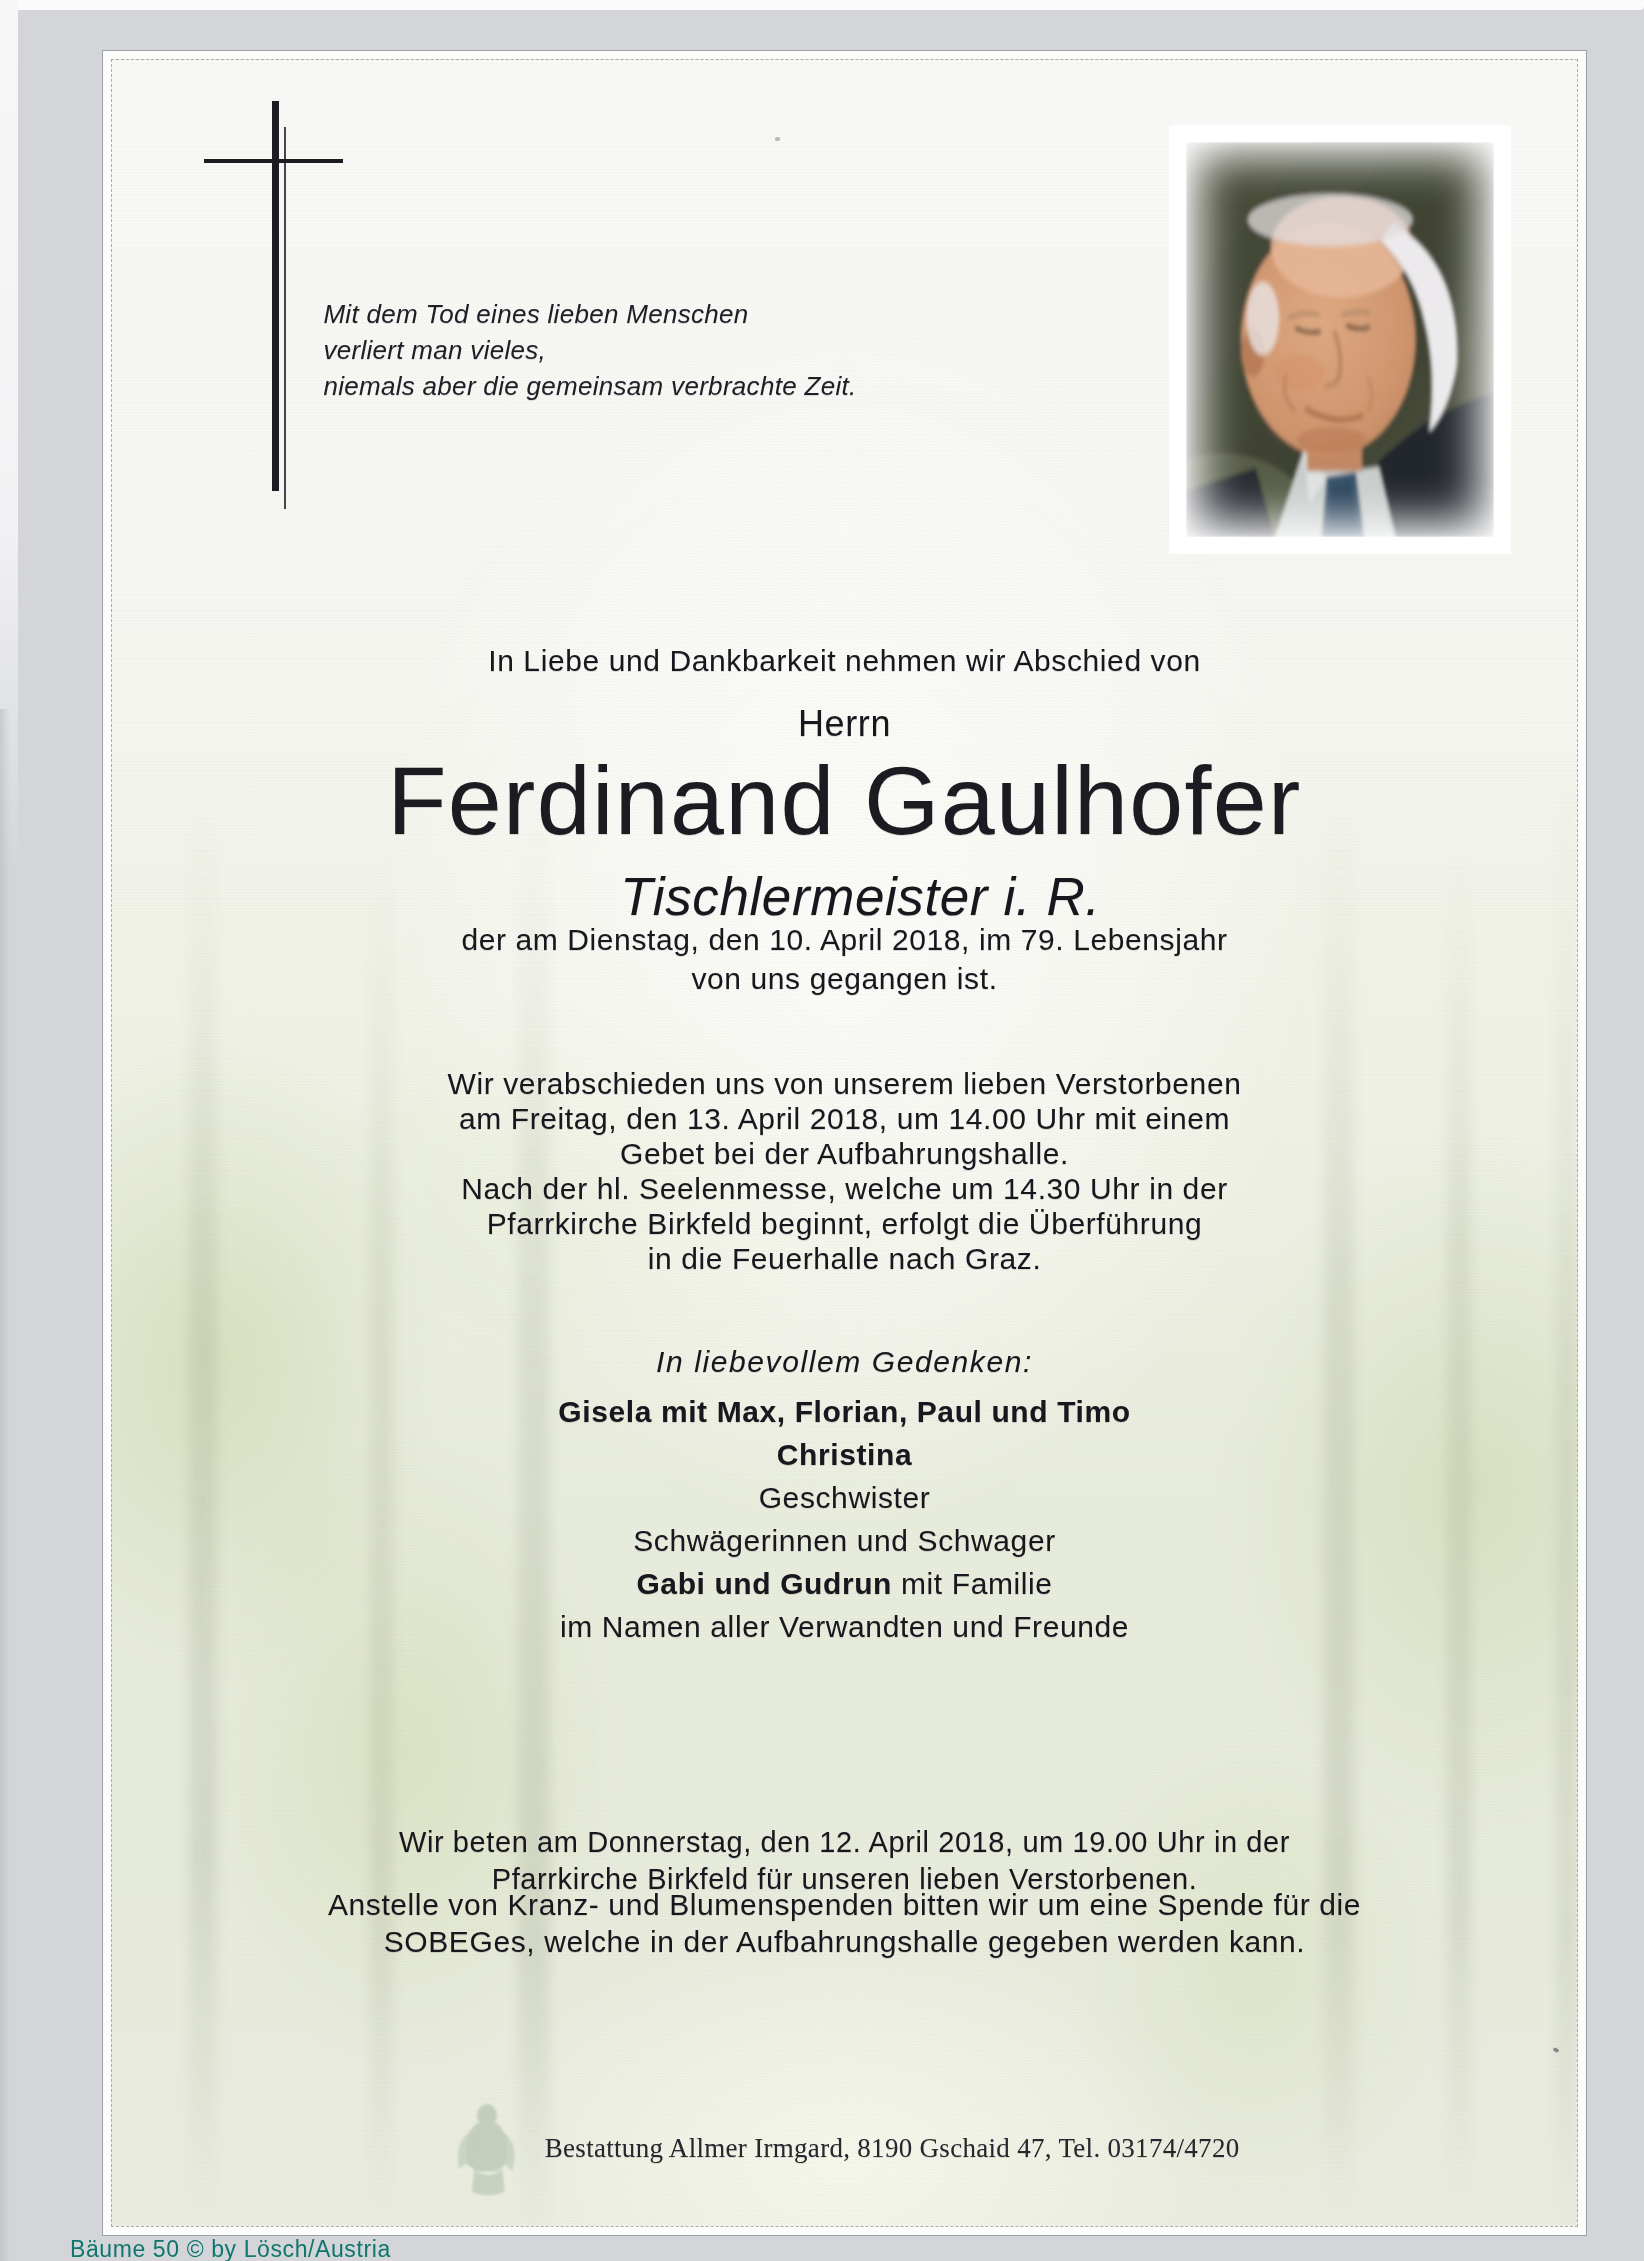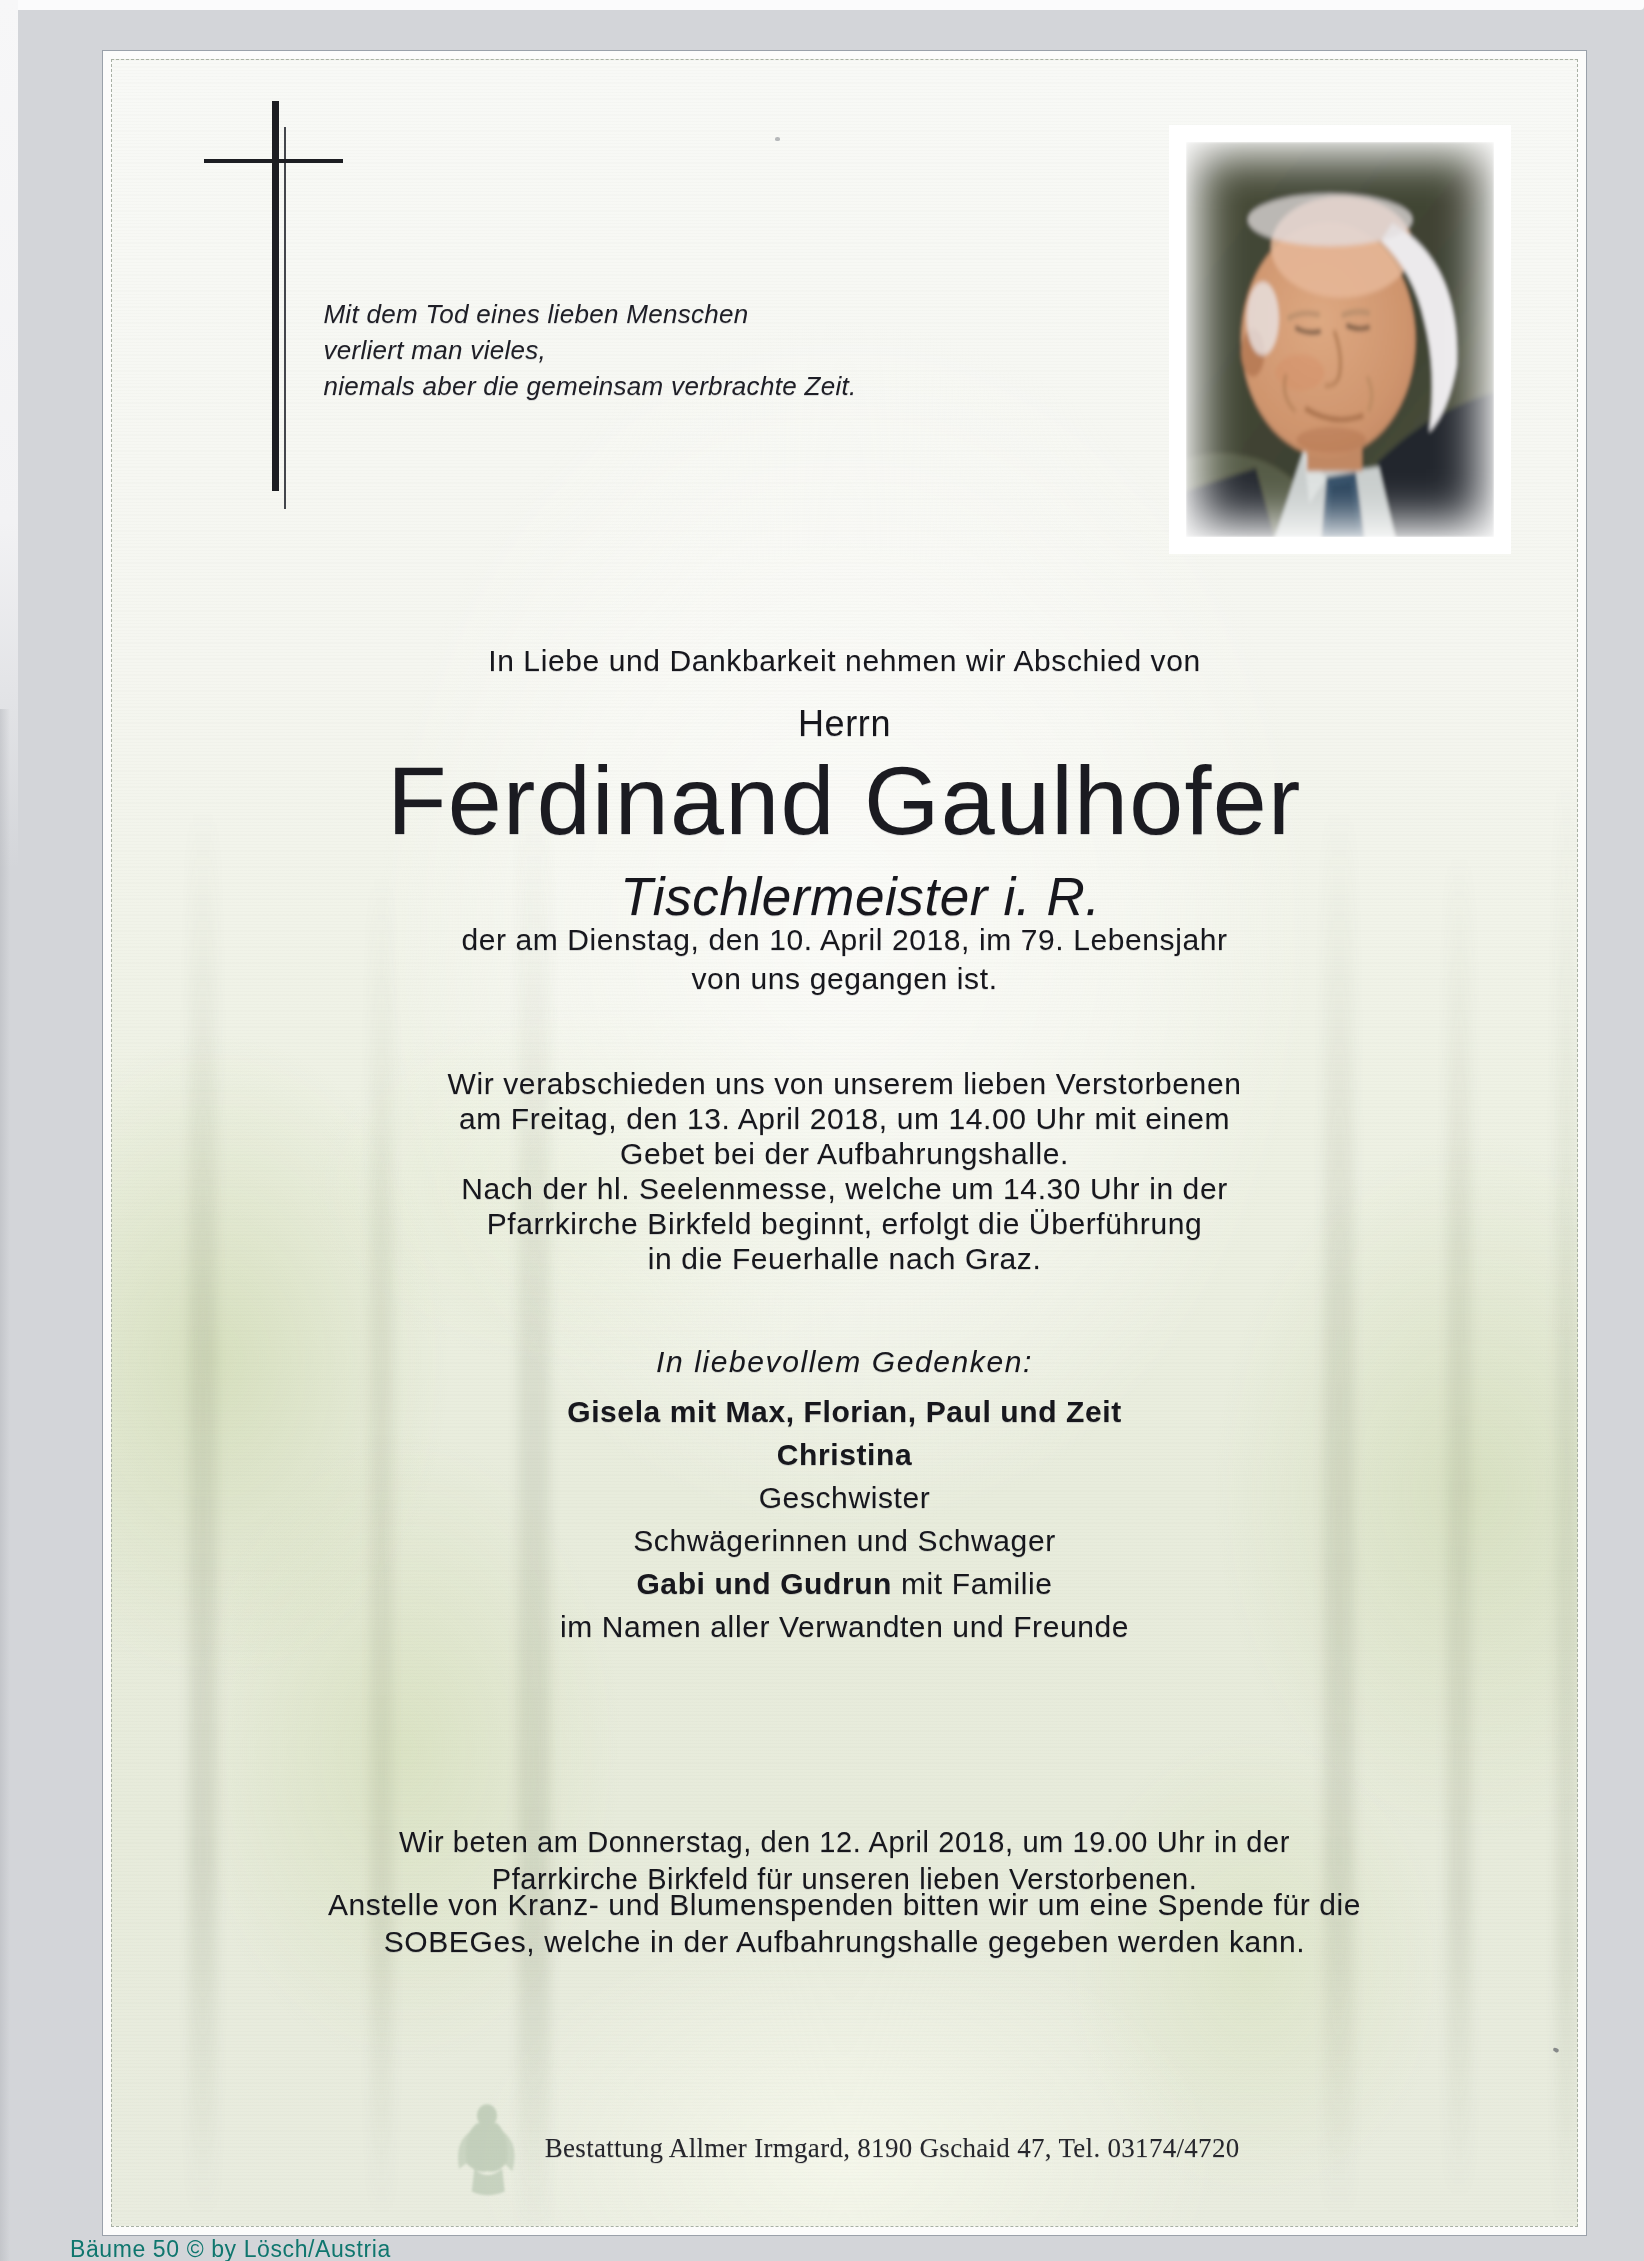--- a/index.html
+++ b/index.html
@@ -181,21 +181,21 @@
       <div>am Freitag, den 13. April 2018, um 14.00 Uhr mit einem</div>
       <div>Gebet bei der Aufbahrungshalle.</div>
       <div>Nach der hl. Seelenmesse, welche um 14.30 Uhr in der</div>
       <div>Pfarrkirche Birkfeld beginnt, erfolgt die Überführung</div>
       <div>in die Feuerhalle nach Graz.</div>
     </div>
 
     <div class="txt remembrance">In liebevollem Gedenken:</div>
 
     <div class="txt mourners">
-      <div><b>Gisela mit Max, Florian, Paul und Zeit</b><span></span></div>
+      <div><b>Gisela mit Max, Florian, Paul und Timo</b><span></span></div>
       <div><b>Christina</b><span></span></div>
       <div><b></b><span>Geschwister</span></div>
       <div><b></b><span>Schwägerinnen und Schwager</span></div>
       <div><b>Gabi und Gudrun</b><span> mit Familie</span></div>
       <div><b></b><span>im Namen aller Verwandten und Freunde</span></div>
     </div>
 
     <div class="txt prayer">
       <div>Wir beten am Donnerstag, den 12. April 2018, um 19.00 Uhr in der</div>
       <div>Pfarrkirche Birkfeld für unseren lieben Verstorbenen.</div>

